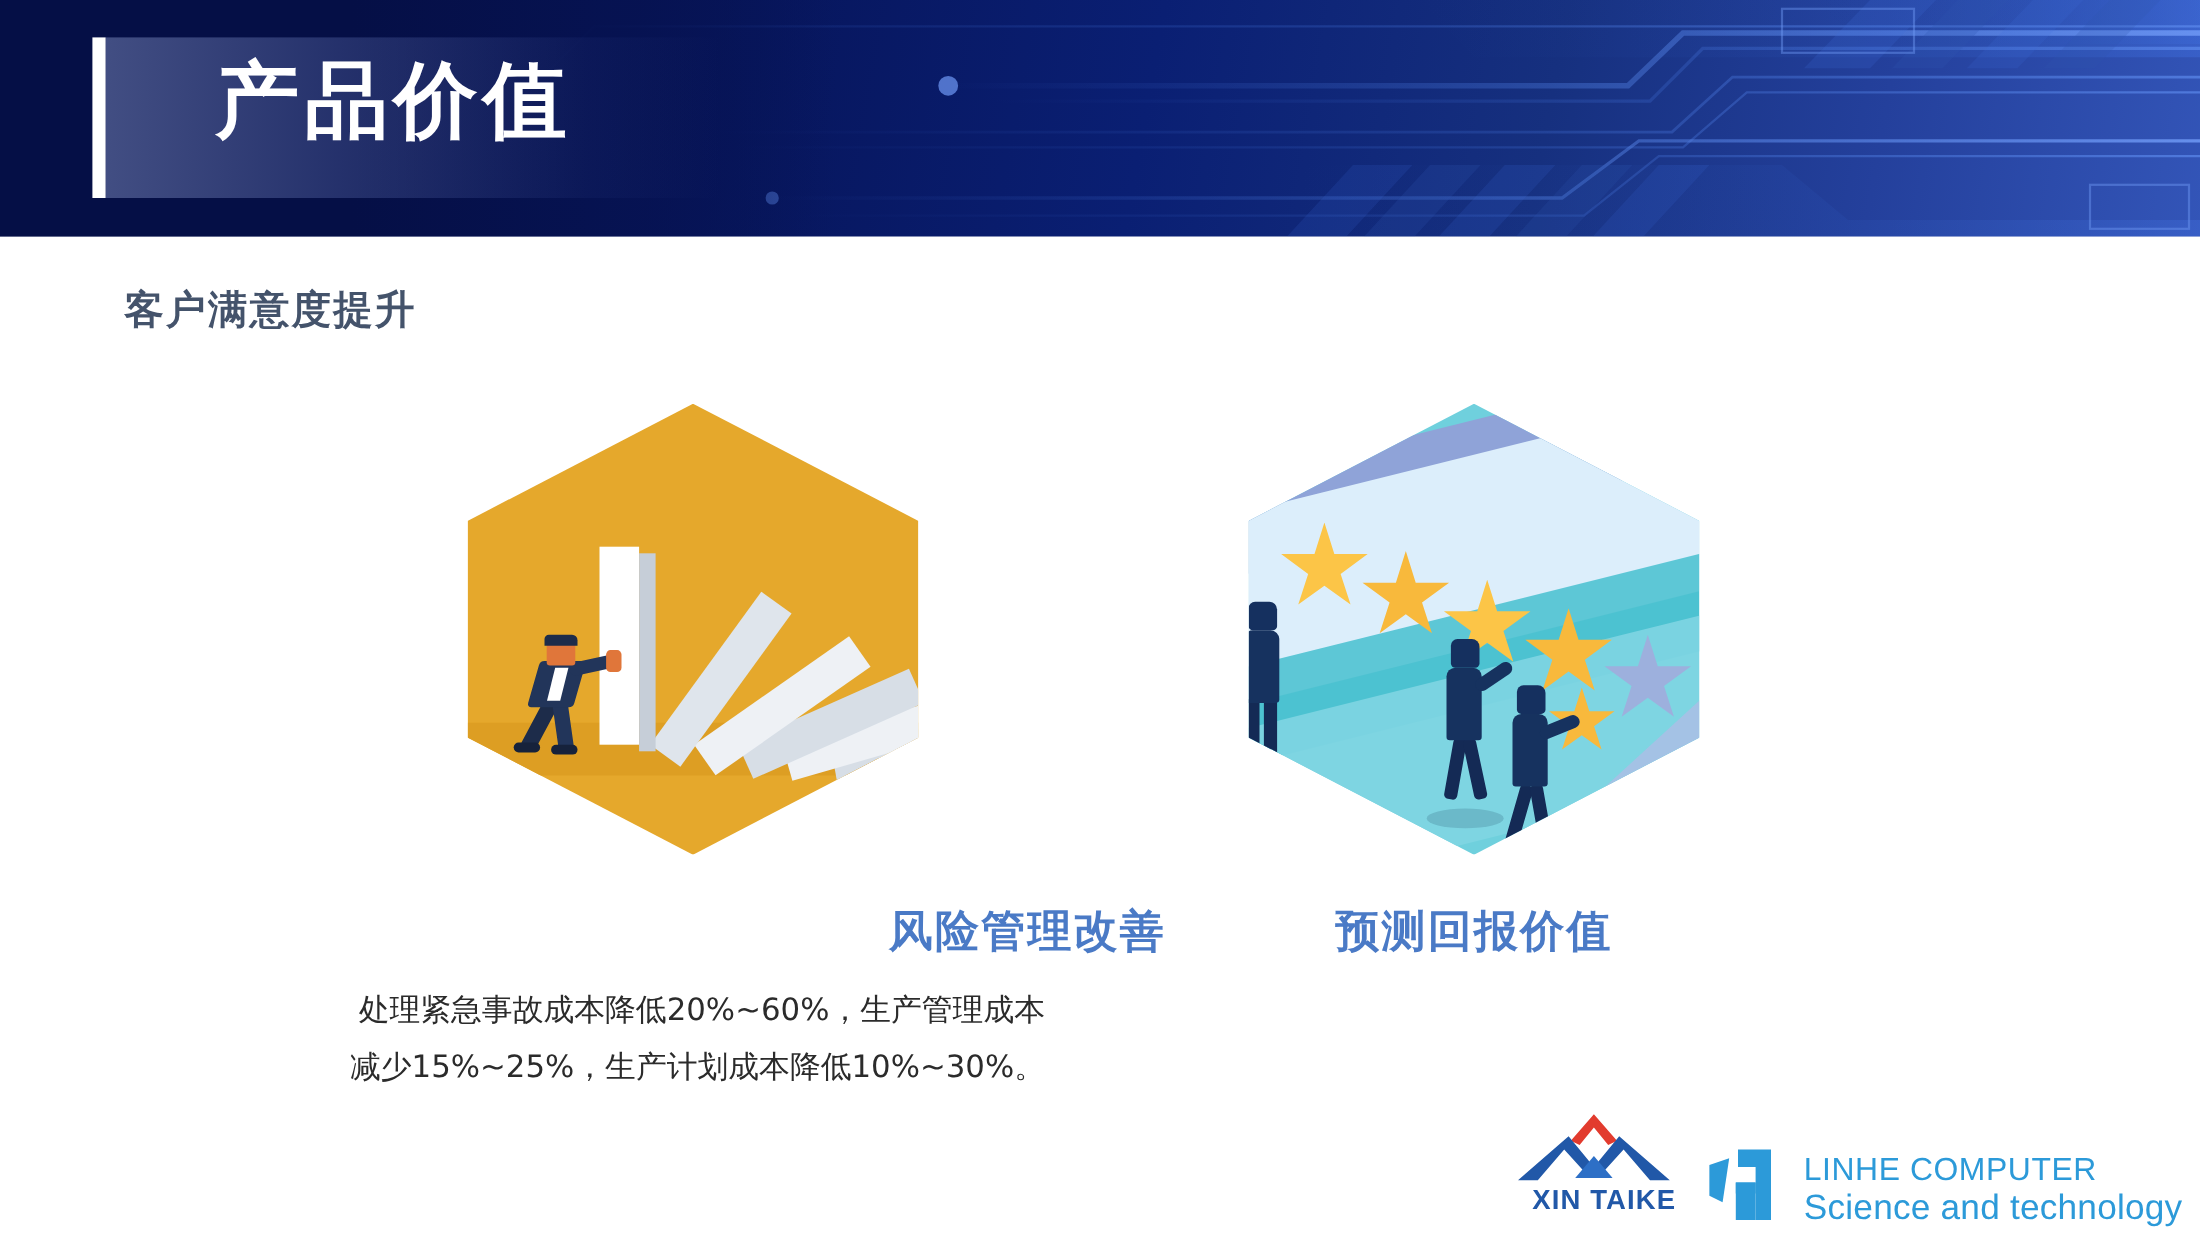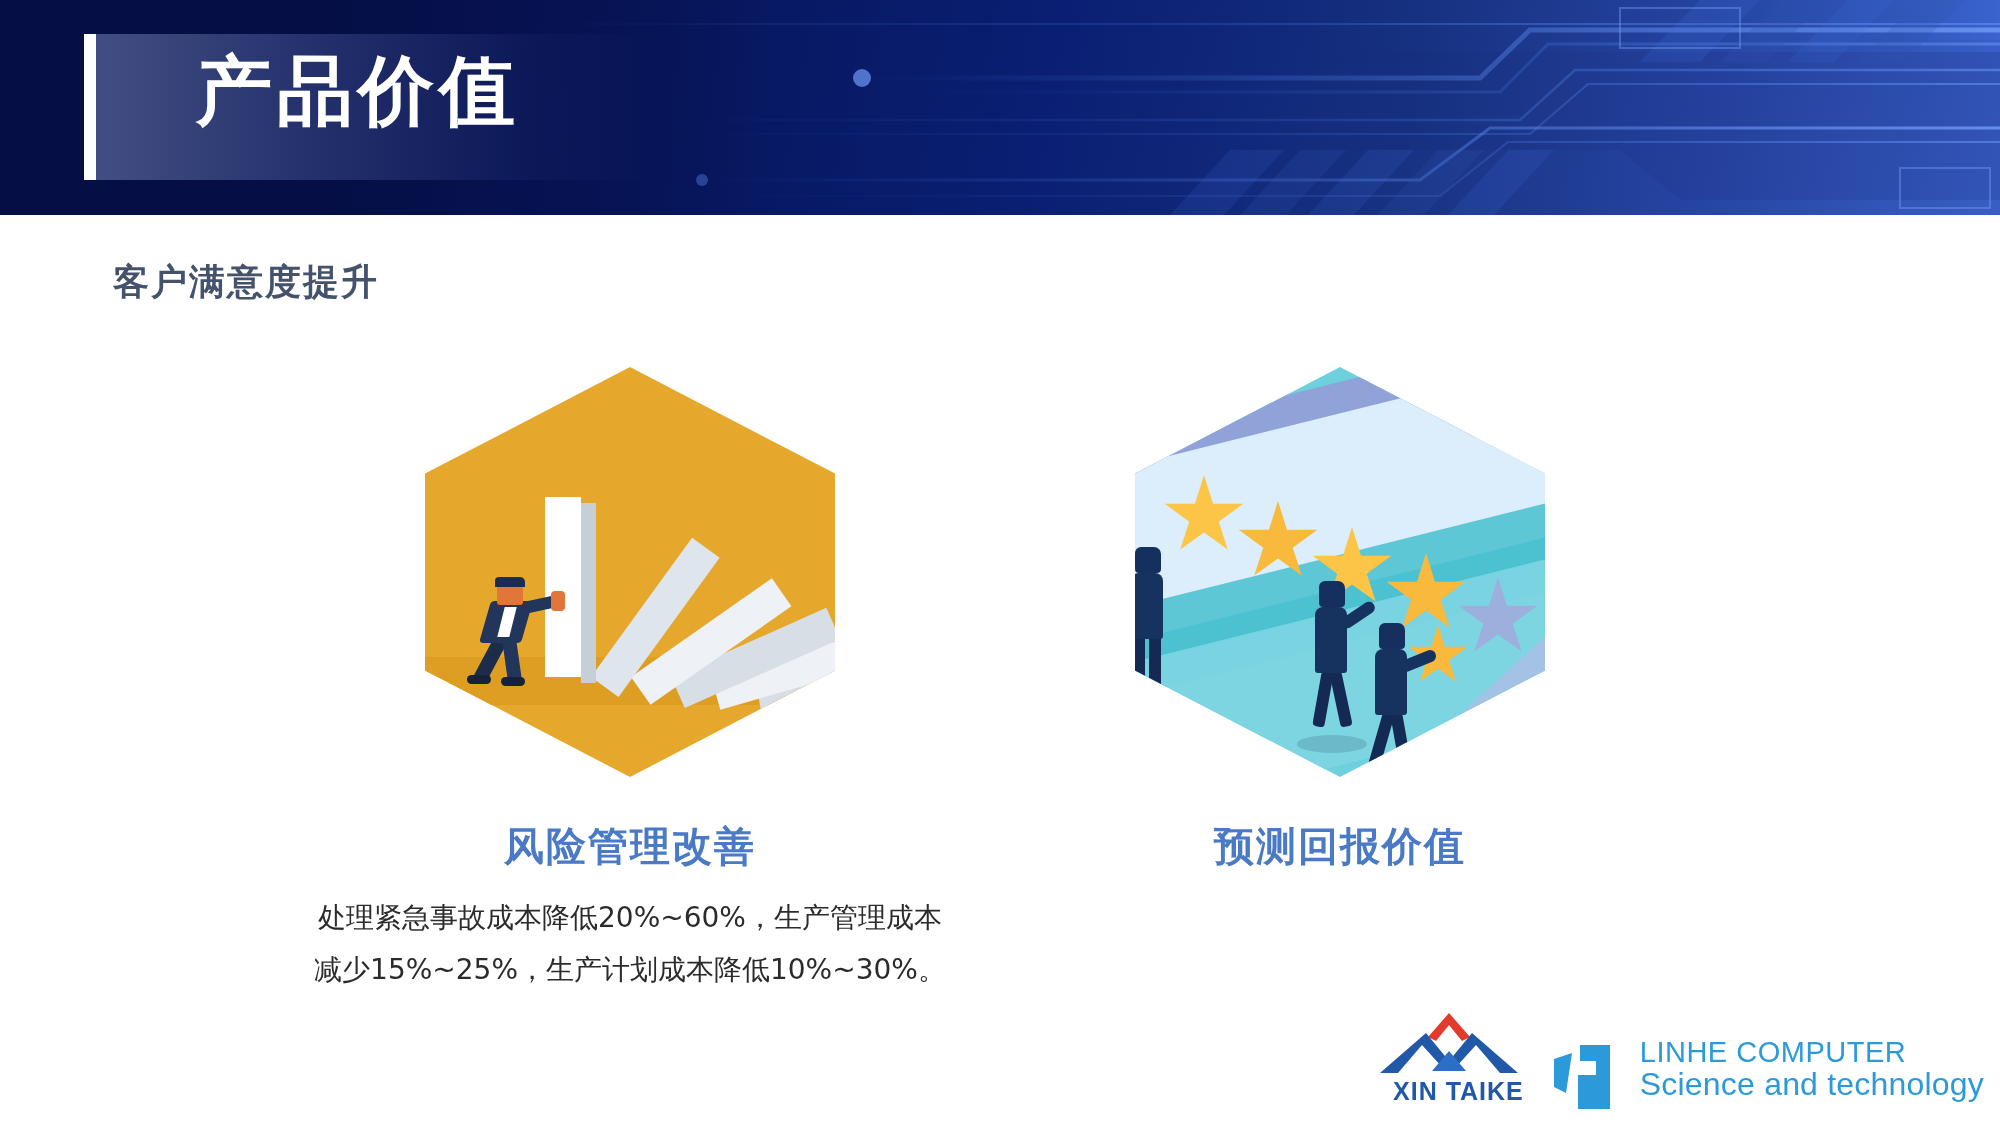--- a/index.html
+++ b/index.html
@@ -36,21 +36,21 @@
   
   .subtitle {
     position:absolute; left:113px; top:258px;
     font-size:36px; font-weight:bold; color:#44536b; letter-spacing:2px;
     font-family:"DejaVu Sans","Liberation Sans",sans-serif;
   }
 
   
   .cards { position:absolute; left:0; top:345px; width:2000px; height:700px; }
   .card { position:absolute; top:0; width:860px; text-align:center; }
-  .card.left  { left:200px; }
+  .card.left  { left:200px;text-align:right; }
   .card.right { left:910px; }
 
   .hexwrap { position:relative; width:410px; height:460px; margin:0 auto; }
   .hex {
     position:absolute; left:50%; top:22px; transform:translateX(-50%);
     width:410px; height:410px;
     clip-path:polygon(50% 0%, 100% 26%, 100% 74%, 50% 100%, 0% 74%, 0% 26%);
     overflow:hidden;
   }
   .hex-orange { background:#e5a82c; }
@@ -126,21 +126,21 @@
     margin:18px auto 0; width:640px; font-size:28px; line-height:1.85; color:#2b2b2b;
     font-family:"DejaVu Sans","Liberation Sans",sans-serif;
   }
 
   
   .logos { position:absolute; right:16px; bottom:10px; display:flex; align-items:flex-end; gap:26px; }
   .logo-xt { position:relative; width:150px; height:104px; text-align:right; }
   .logo-xt-mark { position:relative; width:150px; height:66px; }
   .logo-xt-text { font-size:25px; font-weight:bold; color:#2158a8; letter-spacing:1px;
                   font-family:"Liberation Sans",sans-serif; }
-  .logo-lh { display:flex; align-items:flex-start; gap:12px; }
+  .logo-lh { display:flex; align-items:flex-end; gap:12px; }
   .logo-lh-mark { width:78px; height:78px; position:relative; }
   .logo-lh-txt-1 { font-size:29px; color:#2c9ad9; letter-spacing:.5px; line-height:1.05;
                    font-family:"Liberation Sans",sans-serif; }
   .logo-lh-txt-2 { font-size:32px; color:#2c9ad9; letter-spacing:.2px; line-height:1.1;
                    font-family:"Liberation Sans",sans-serif; }
 </style>
 </head>
 <body>
 
 <div class="slide">

